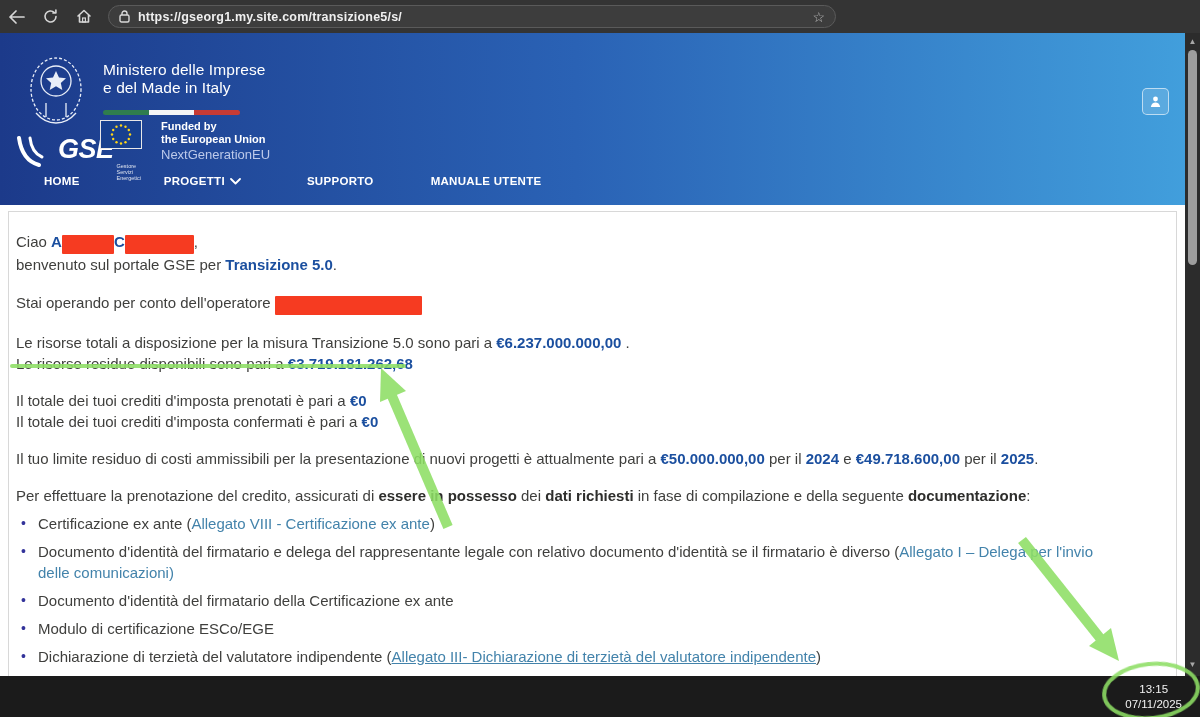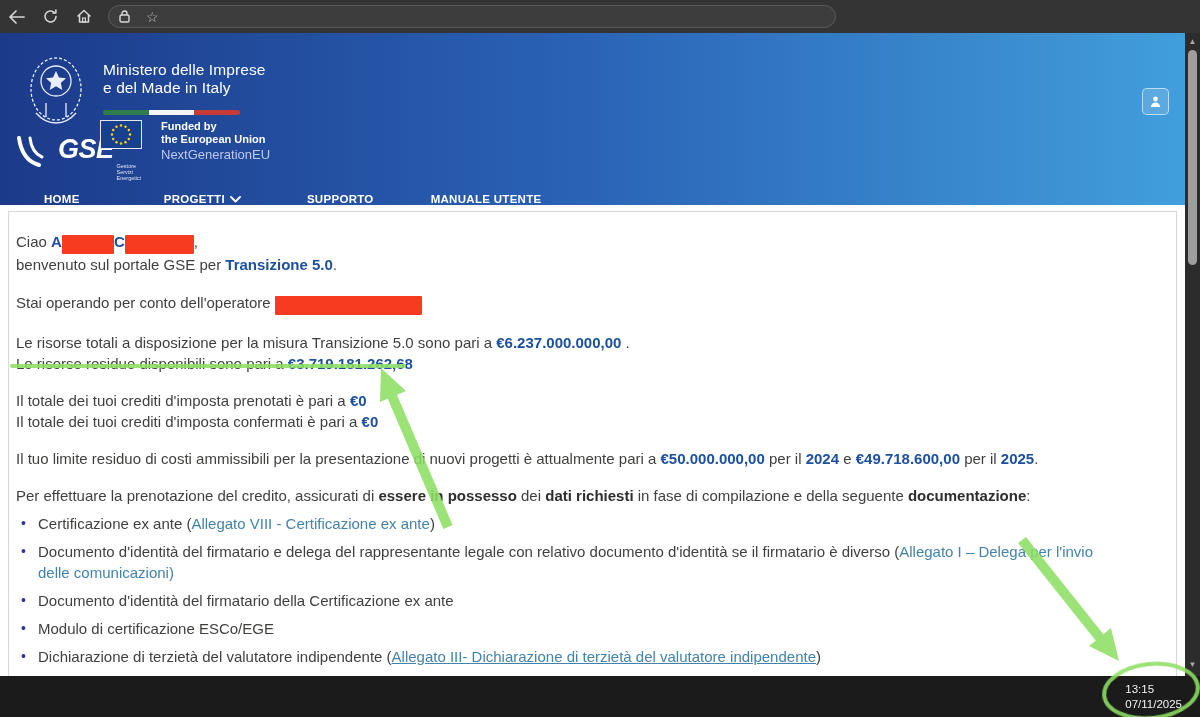--- a/index.html
+++ b/index.html
@@ -30,21 +30,21 @@
   .tricolor i{flex:1}
   .tri-g{background:#2f7d4e}.tri-w{background:#f5f5f5}.tri-r{background:#c63b35}
   .gse-logo{position:absolute;left:16px;top:103px;display:flex;align-items:flex-start}
   .gse-word{font-size:27px;font-weight:700;font-style:italic;letter-spacing:-.5px;line-height:26px;margin-left:2px}
   .gse-sub{font-size:5.5px;line-height:6px;margin-left:3px;margin-top:27px;opacity:.85}
   .eu-block{position:absolute;left:100px;top:87px;display:flex;align-items:flex-start}
   .eu-flag{width:42px;height:29px;background:#17408f;border:1px solid #e8e8e8;position:relative}
   .eu-text{margin-left:19px;font-weight:700;font-size:11px;line-height:13px}
   .eu-sub{font-weight:400;font-size:13px;color:#bcc9ea;margin-top:2px}
   .profile-btn{position:absolute;right:31px;top:55px;width:27px;height:27px;border:1px solid rgba(255,255,255,.6);border-radius:5px;background:rgba(255,255,255,.14);display:flex;align-items:center;justify-content:center;cursor:pointer}
-  .nav{position:absolute;left:0;bottom:0;width:100%;height:30px;display:flex;align-items:flex-end;padding-left:44px;font-size:11.5px;font-weight:700;letter-spacing:.3px}
+  .nav{position:absolute;left:0;bottom:0;width:100%;height:30px;display:flex;align-items:flex-start;padding-left:44px;font-size:11.5px;font-weight:700;letter-spacing:.3px}
   .nav-item{display:flex;align-items:center;gap:5px;cursor:pointer;white-space:nowrap}
   .nav-item+.nav-item{margin-left:84px}
   .nav-item:nth-child(3){margin-left:66px}
   .nav-item:nth-child(4){margin-left:57px}
 
   
   .card{position:absolute;left:8px;top:211px;width:1169px;height:506px;background:#fff;border:1px solid #d8d8d8;border-bottom:none;
         padding:19px 62px 0 7px;font-size:15px;line-height:21px;color:var(--body-text)}
   .ln{margin:0}
   .gap17{margin-bottom:17px}.gap16{margin-bottom:16px}
@@ -61,21 +61,21 @@
   ul.docs li::before{content:"•";position:absolute;left:5px;top:0;color:#33339a;font-size:14px}
 
   
   .scrollbar{position:absolute;right:0;top:33px;width:15px;height:643px;background:#2c2c2c;z-index:5}
   .sb-arrow{position:absolute;left:0;width:15px;text-align:center;color:#a8a8a8;font-size:8px;line-height:14px;cursor:pointer}
   .sb-up{top:2px}.sb-down{bottom:4px}
   .sb-thumb{position:absolute;left:3px;top:17px;width:9px;height:215px;background:#9e9e9e;border-radius:5px;cursor:pointer}
 
   
   .taskbar{position:absolute;left:0;top:676px;width:1200px;height:41px;background:var(--taskbar-bg);z-index:6}
-  .clock{position:absolute;right:18px;top:6px;text-align:left;color:#f2f2f2;font-size:11.5px;line-height:15px}
+  .clock{position:absolute;right:18px;top:6px;text-align:center;color:#f2f2f2;font-size:11.5px;line-height:15px}
 
   
   .overlay{position:absolute;left:0;top:0;width:1200px;height:717px;pointer-events:none;z-index:10}
 </style>
 </head>
 <body>
 
 <div class="stage">
 
   <div class="toolbar">
@@ -95,20 +95,21 @@
           <rect x="6.6" y="9" width="2.8" height="4" fill="none" stroke="#d6d6d6" stroke-width="1.2"></rect>
         </svg>
     </div>
     <div class="urlbar">
       <span class="lock">
         <svg width="11" height="13" viewBox="0 0 11 13">
             <rect x="1" y="5" width="9" height="7" rx="1.5" fill="none" stroke="#d9d9d9" stroke-width="1.4"></rect>
             <path d="M3 5V3.5a2.5 2.5 0 0 1 5 0V5" fill="none" stroke="#d9d9d9" stroke-width="1.4"></path>
           </svg>
       </span>
+      <span class="url-text">https://gseorg1.my.site.com/transizione5/s/</span>
       <span class="star">☆</span>
     </div>
   </div>
 
   <div class="portal-header">
     <div class="emblem">
       <svg width="68" height="82" viewBox="0 0 68 82" fill="none" stroke="#e9eef8" stroke-width="1.3">
         <ellipse cx="34" cy="38" rx="25" ry="31" stroke-dasharray="3 2"></ellipse>
         <circle cx="34" cy="30" r="15"></circle>
         <path d="M34 20l3 6.5 7 .7-5.2 4.7 1.5 7-6.3-3.7-6.3 3.7 1.5-7-5.2-4.7 7-.7z" fill="#e9eef8" stroke="none"></path>

